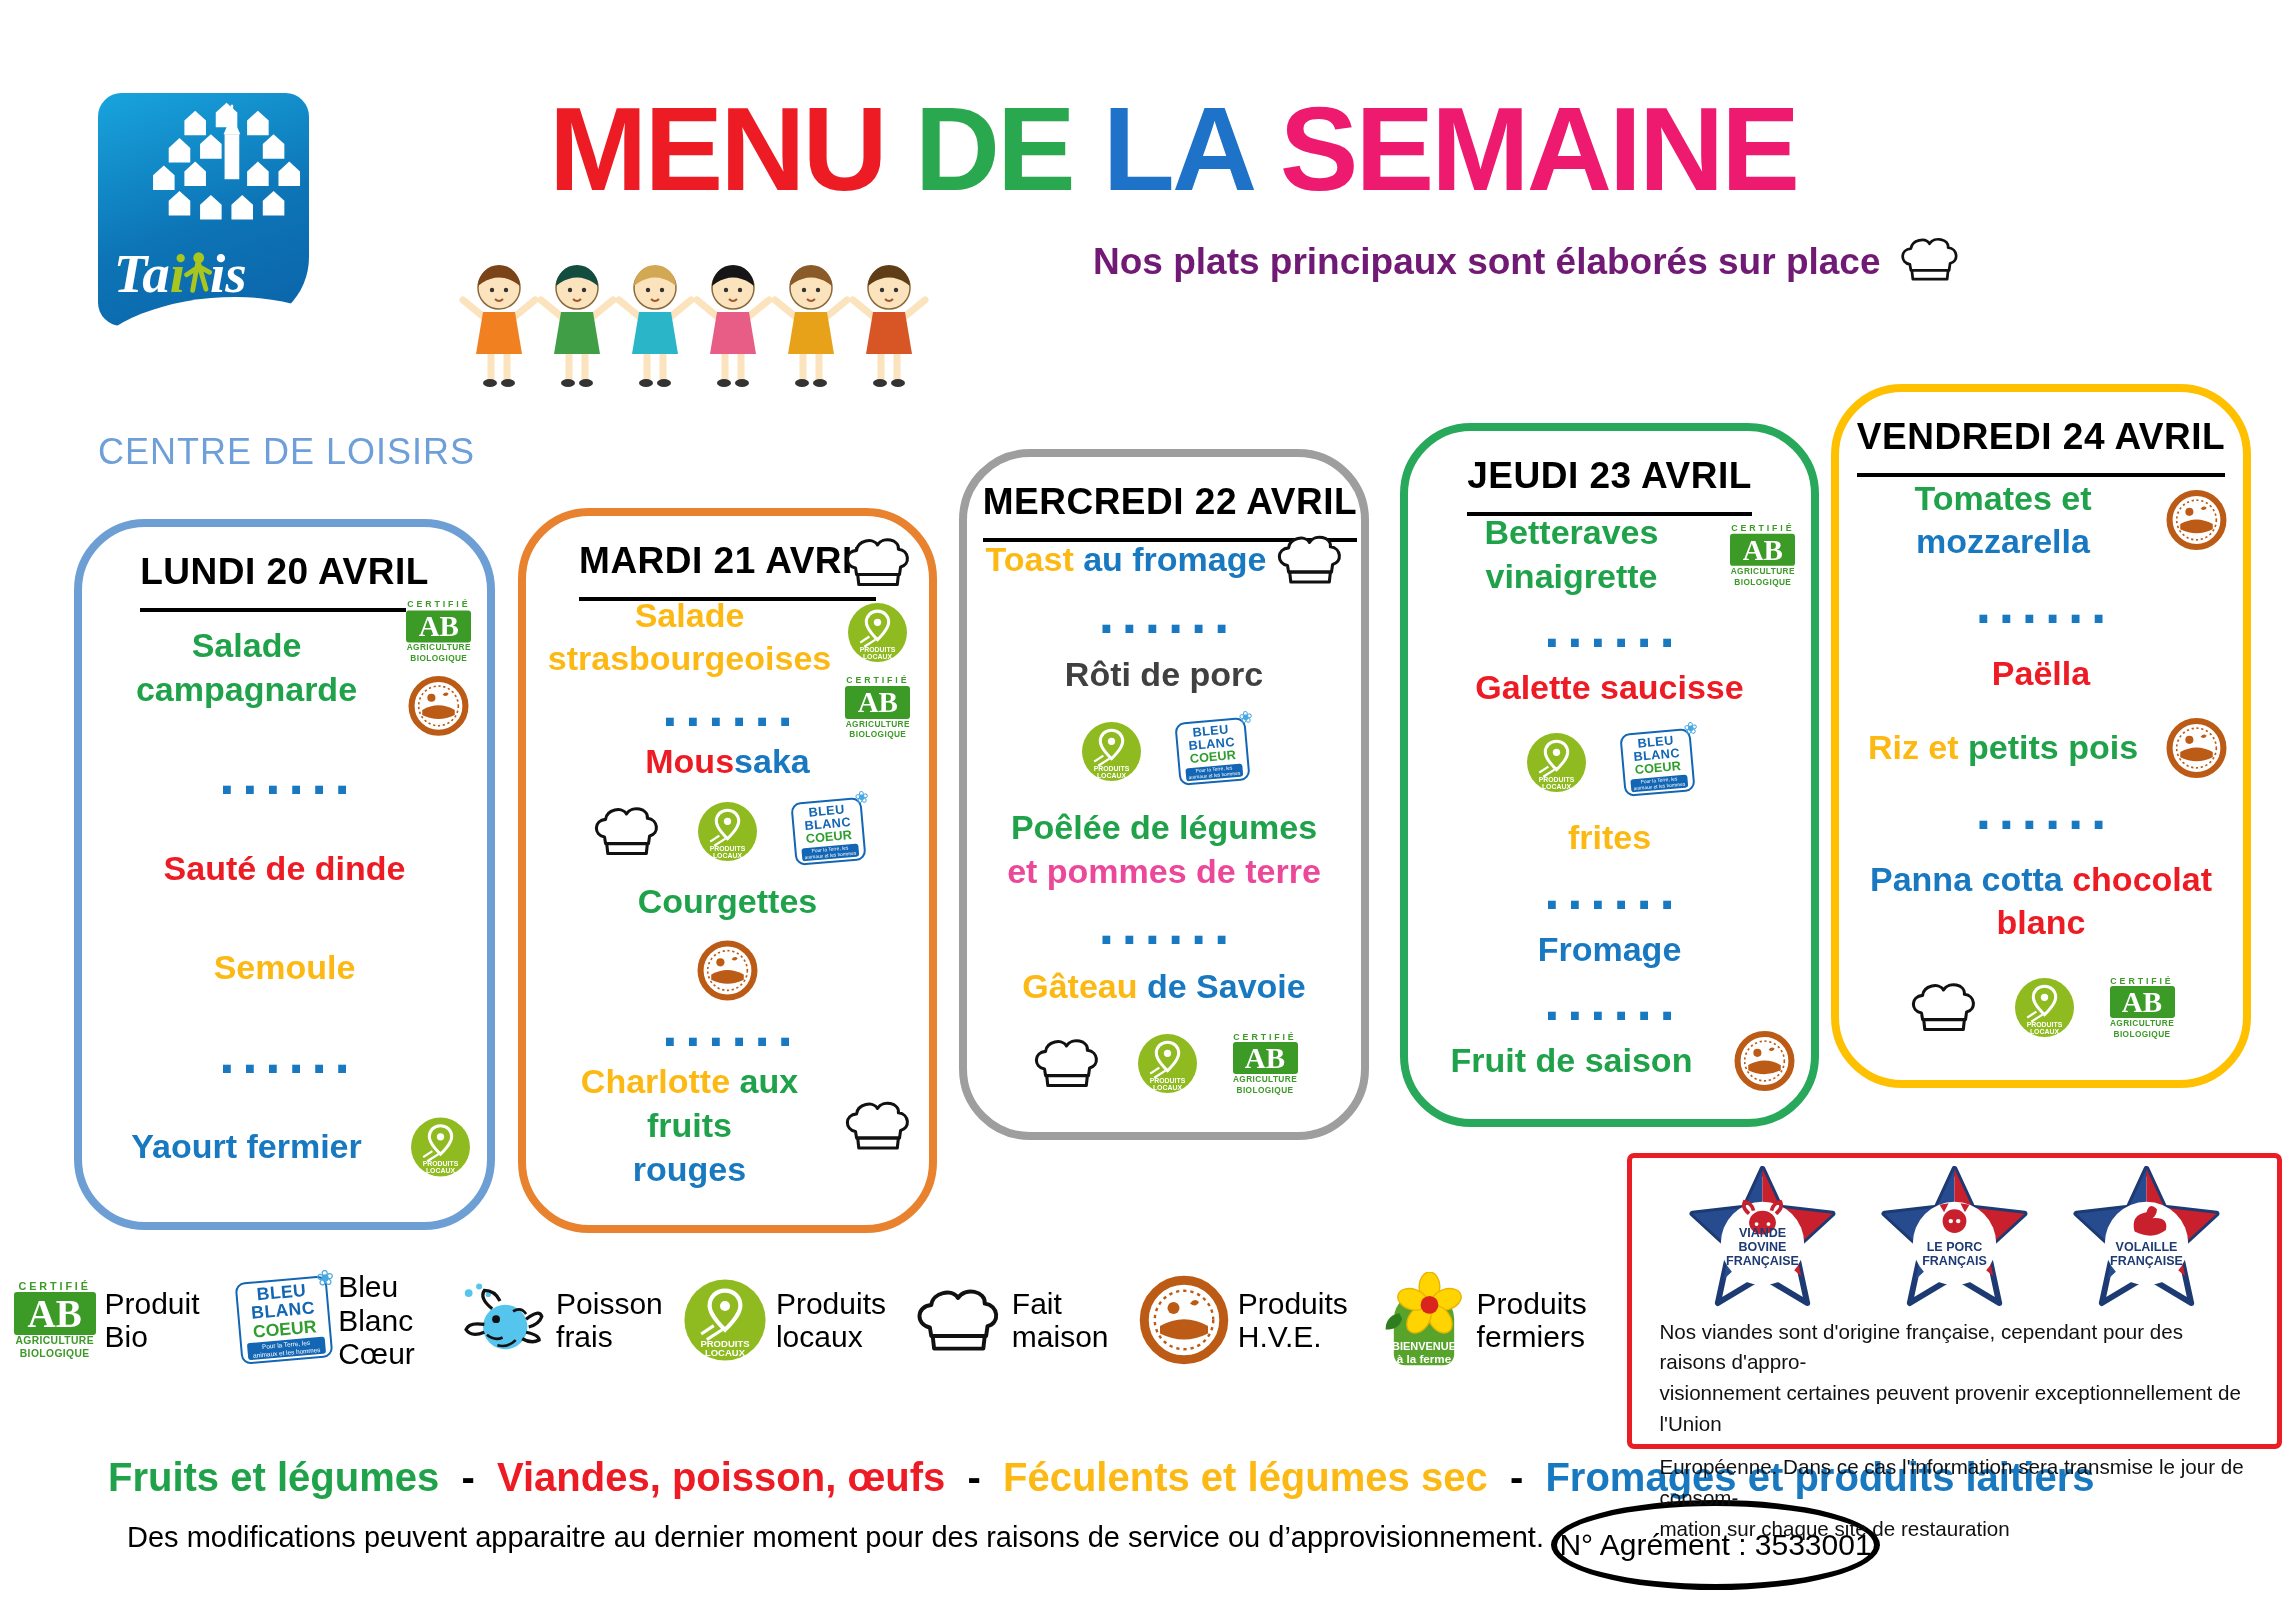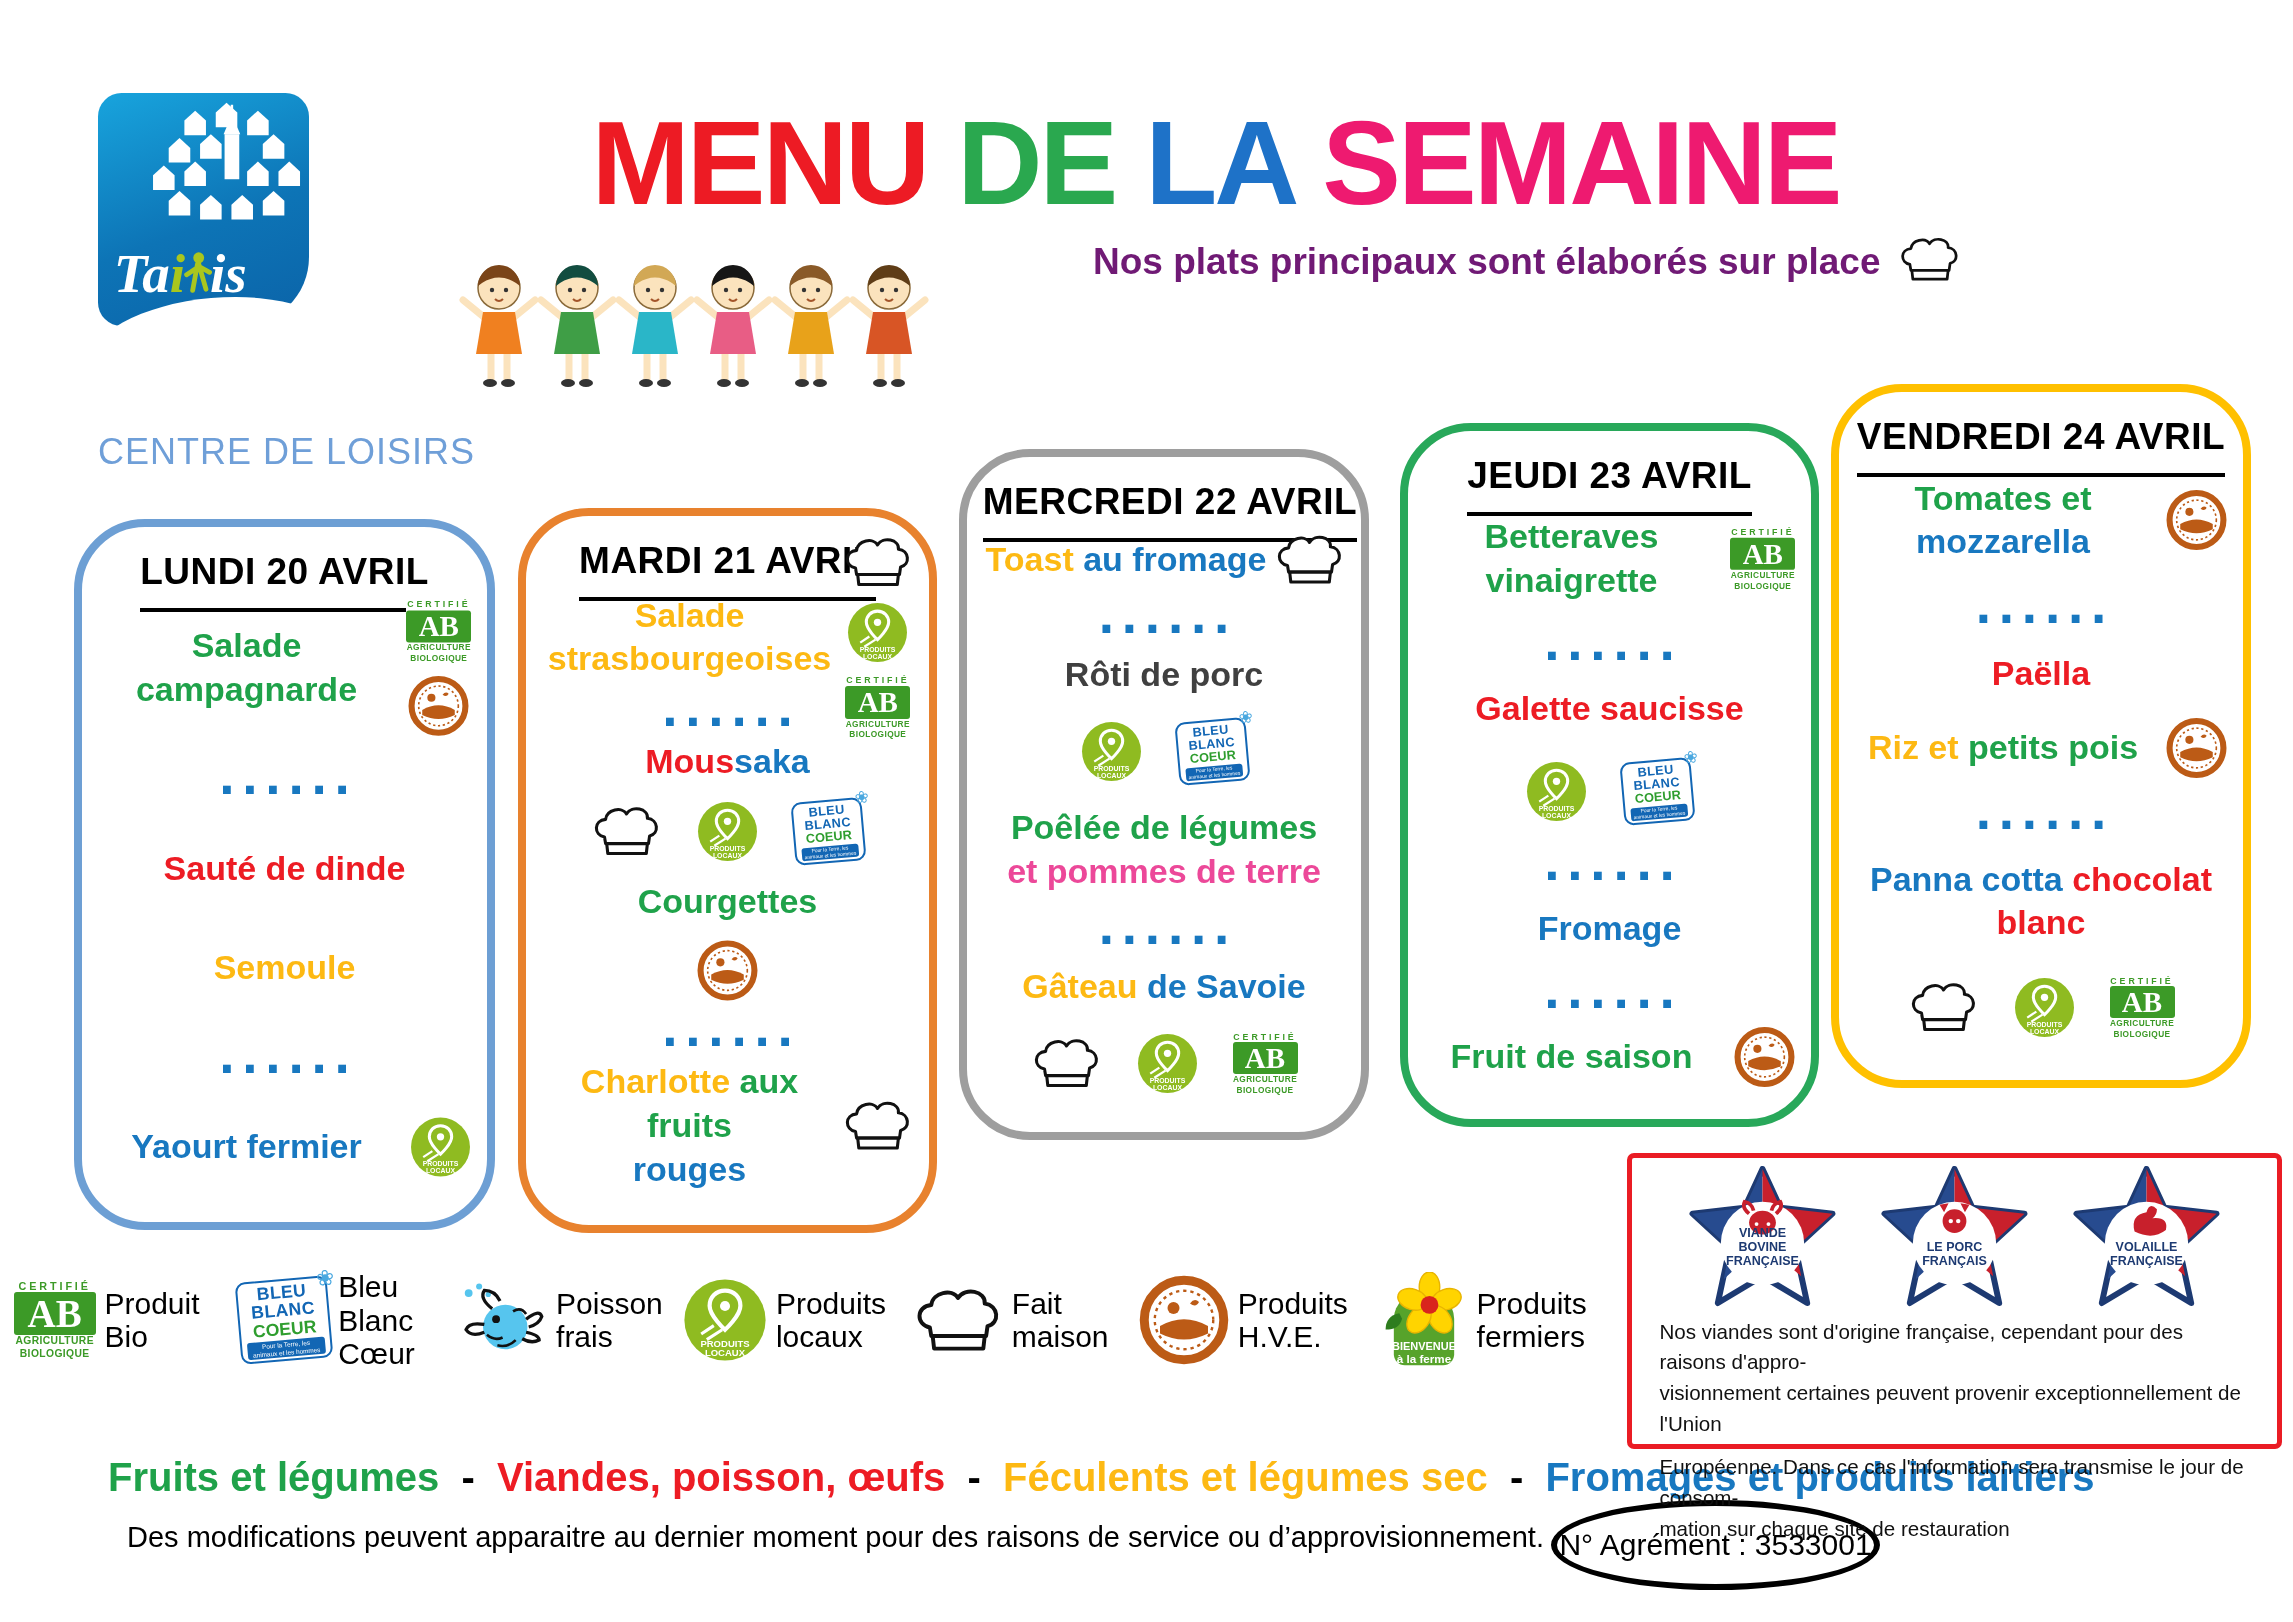--- a/index.html
+++ b/index.html
@@ -12,21 +12,21 @@
             border-radius:23.5px 23.5px 69px 23.5px;}
   .logo-swoosh{position:absolute;left:-11.8px;bottom:-29px;width:255px;height:57px;background:#fff;
                border-radius:50% 50% 0 0/100% 100% 0 0;transform:rotate(-5deg);}
   .logo-houses{position:absolute;left:0;top:0;}
   .logo-text{position:absolute;left:15.7px;bottom:25.5px;font-family:"Liberation Serif", serif;
              font-style:italic;font-weight:700;font-size:55px;color:#fff;line-height:1;
              display:flex;align-items:flex-end;}
   .logo-text .grn{color:#a9c61e;}
   .centre-loisirs{position:absolute;left:98px;top:431px;font-size:36px;font-weight:400;color:#6f9fd8;letter-spacing:1px;}
 
-  .main-title{position:absolute;left:549px;top:104px;width:1333px;text-align:center;
+  .main-title{position:absolute;left:549px;top:90px;width:1333px;
               font-size:118px;font-weight:800;letter-spacing:-2.9px;line-height:1;white-space:nowrap;}
   .tagline-wrap{position:absolute;left:1093px;top:235px;display:flex;align-items:center;gap:17.6px;}
   .tagline{font-size:37px;font-weight:700;color:#701a75;}
   .kids{position:absolute;left:459px;top:227px;}
 
   
   .day-card{position:absolute;background:#fff;border:8.8px solid #888;border-radius:71px;
             box-sizing:border-box;display:flex;flex-direction:column;padding:23.5px 15.7px 25.5px;}
   .day-title{text-align:center;font-size:37px;font-weight:800;color:#000;letter-spacing:0.5px;white-space:nowrap;}
   .day-title span{border-bottom:4.9px solid #000;padding-bottom:16px;}
@@ -386,20 +386,21 @@
     <text x="30" y="56" text-anchor="middle" font-size="6.8" font-weight="bold" fill="#fff">LOCAUX</text>
             </svg>
             <div class="bbc-badge sm">
     <div class="bflower">❀</div>
               <div class="b1">BLEU</div>
               <div class="b2">BLANC</div>
     <div class="b3">COEUR</div>
               <div class="bsub">Pour la Terre, les animaux et les hommes</div>
             </div>
           </div>
+          <div class="menu-item "><span class="item-text"><span style="color:#fdb913">frites</span></span></div>
           <div class="dots">......</div>
           <div class="menu-item "><span class="item-text"><span style="color:#1878c0">Fromage</span></span></div>
           <div class="dots">......</div>
           <div class="menu-item has-right">
             <span class="item-text"><span style="color:#1fa24a">Fruit de saison</span></span>
             <span class="item-icons ">
               <svg width="61" height="61" viewBox="0 0 60 60">
     <circle cx="30" cy="30" r="26.5" fill="#fff" stroke="#bc5b16" stroke-width="6"></circle>
     <circle cx="30" cy="30" r="19.5" fill="none" stroke="#bc5b16" stroke-width="1.6" stroke-dasharray="2.2 2.6"></circle>
     <circle cx="23" cy="22" r="4" fill="#bc5b16"></circle>

